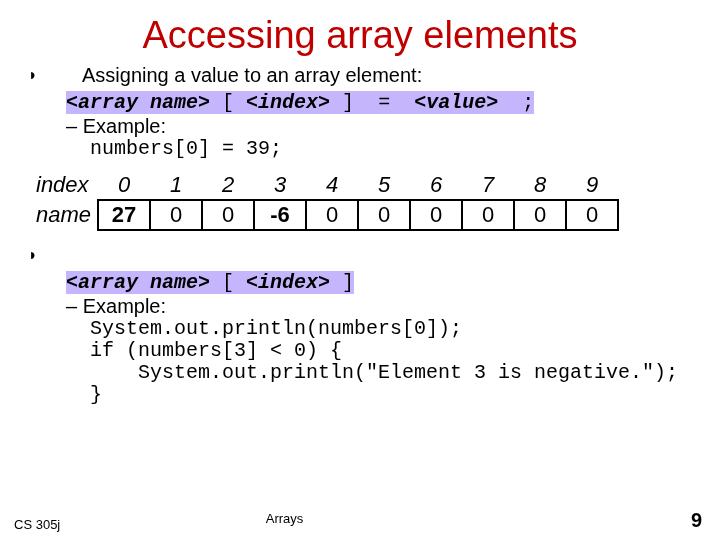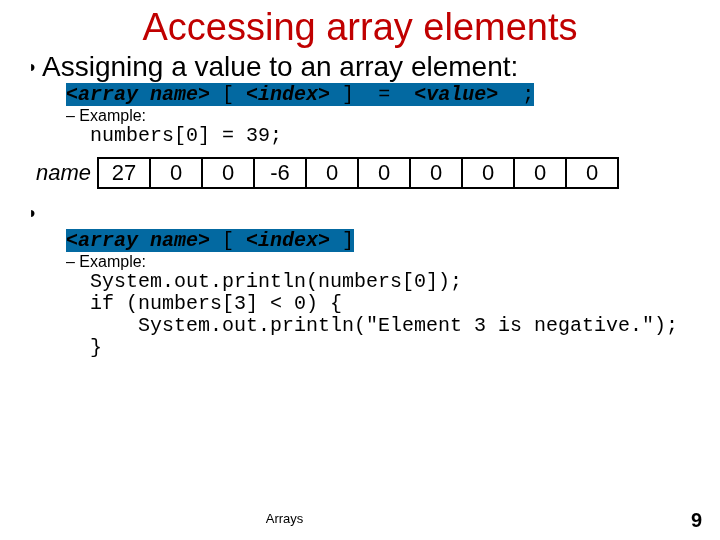--- a/index.html
+++ b/index.html
@@ -10,70 +10,71 @@
     font-family: Arial, Helvetica, sans-serif;
     font-size: 20px;
     color: #000;
     position: relative;
     overflow: hidden;
   }
   .title {
     color: #c00000;
     font-size: 38px;
     text-align: center;
-    padding: 6px 0 2px 0;
+    padding: 14px 0 2px 0;
   }
   .content {
     padding: 0 20px 0 28px;
   }
   .bullet-row {
     display: flex;
     align-items: flex-start;
     margin-top: 2px;
   }
   .bullet-row .bicon {
     width: 14px;
     flex: 0 0 14px;
     font-size: 16px;
     line-height: 28px;
     color: #000;
   }
   .bullet-row .btext {
-    font-size: 28px;
+    font-size: 20px;
     line-height: 28px;
+    margin-left: 40px;
   }
   .sub {
     margin-left: 38px;
     font-size: 20px;
     line-height: 24px;
   }
   .syntax {
     font-family: "Courier New", monospace;
     font-weight: bold;
     font-style: italic;
     font-size: 20px;
   }
   .syntax .op {
     font-style: normal;
     font-weight: normal;
   }
   .hl {
-    background: #0369a1;
+    background: #c4b5fd;
     display: inline;
   }
   .code {
     font-family: "Courier New", monospace;
     font-size: 20px;
     margin-left: 62px;
     line-height: 22px;
     white-space: pre;
   }
   .example-label {
     margin-left: 38px;
-    font-size: 16px;
+    font-size: 20px;
   }
   table.arr {
     border-collapse: collapse;
     margin: 10px 0 10px 8px;
     font-size: 22px;
   }
   table.arr td, table.arr th {
     text-align: center;
     min-width: 52px;
     height: 30px;
@@ -87,21 +88,21 @@
   }
   table.arr .idx {
     font-style: italic;
     border: none;
   }
   table.arr .val {
     border: 2px solid #000;
     font-weight: normal;
   }
   table.arr .val.bold {
-    font-weight: normal;
+    font-weight: bold;
   }
   .footer {
     position: absolute;
     bottom: 8px;
     left: 0;
     width: 720px;
     font-size: 13px;
     color: #000;
   }
   .footer .left {
@@ -147,20 +148,33 @@
       <span>&lt;value&gt;</span>
       <span class="op">&nbsp;;</span>
     </span>
   </div>
 
   <div class="example-label">– Example:</div>
   <div class="code">numbers[0] = 39;</div>
 
   <table class="arr">
     <tbody>
+        <tr>
+      <th class="lbl">index</th>
+      <td class="idx">0</td>
+      <td class="idx">1</td>
+      <td class="idx">2</td>
+      <td class="idx">3</td>
+      <td class="idx">4</td>
+      <td class="idx">5</td>
+      <td class="idx">6</td>
+      <td class="idx">7</td>
+      <td class="idx">8</td>
+      <td class="idx">9</td>
+    </tr>
     <tr>
       <th class="lbl">name</th>
       <td class="val bold">27</td>
       <td class="val">0</td>
       <td class="val">0</td>
       <td class="val bold">-6</td>
       <td class="val">0</td>
       <td class="val">0</td>
       <td class="val">0</td>
       <td class="val">0</td>
@@ -186,16 +200,17 @@
   <div class="example-label">– Example:</div>
   <div class="code">System.out.println(numbers[0]);</div>
   <div class="code">if (numbers[3] &lt; 0) {</div>
   <div class="code">    System.out.println("Element 3 is negative.");</div>
   <div class="code">}</div>
 
 </div>
 
 <div class="footer">
   <div class="left">
+    <div>CS 305j</div>
   </div>
   <div class="center">Arrays</div>
   <div class="right">9</div>
 </div>
 
 </body></html>

